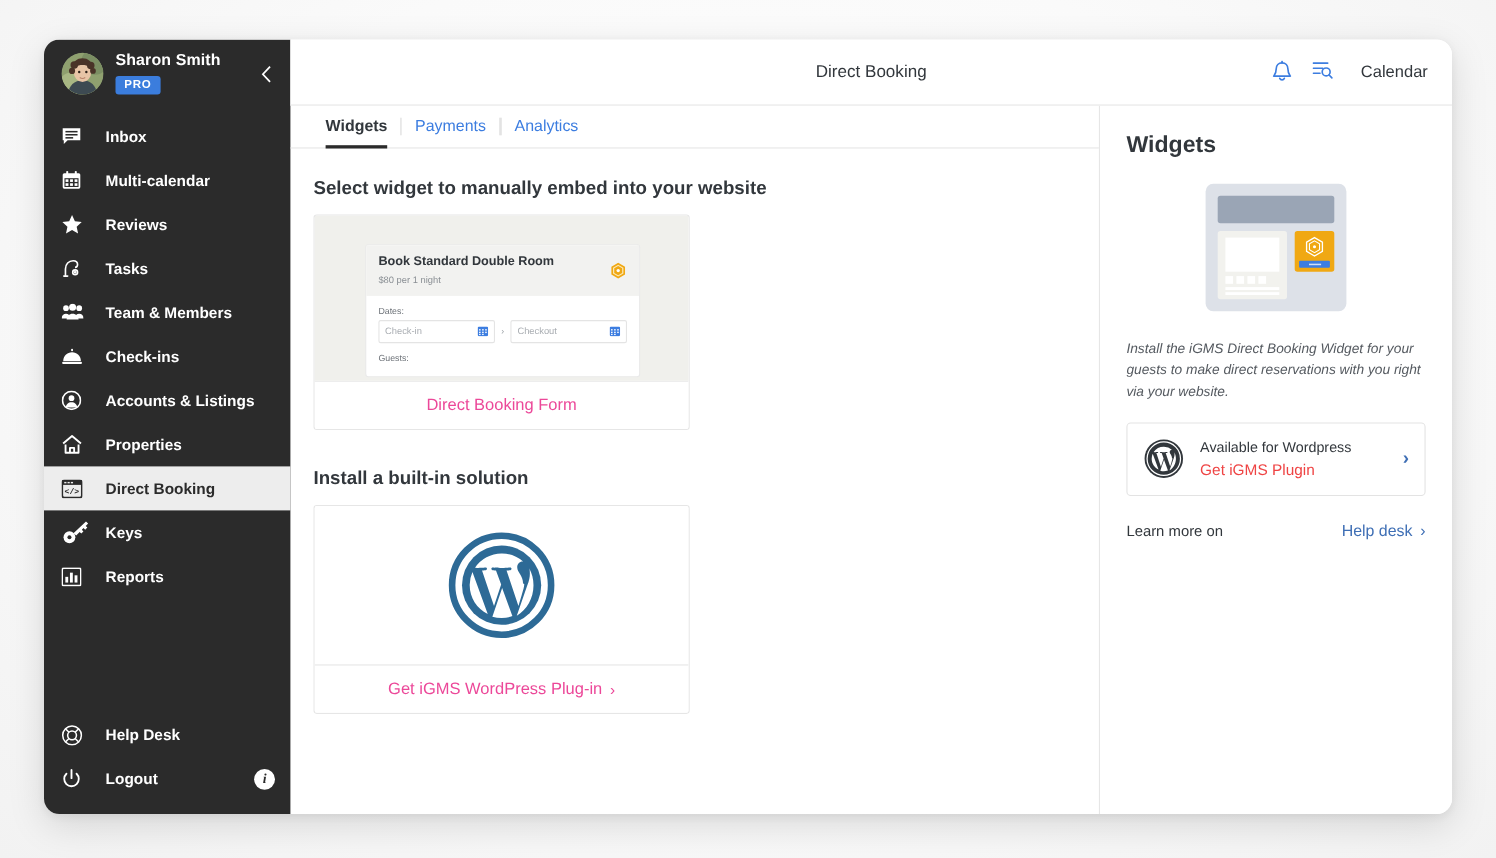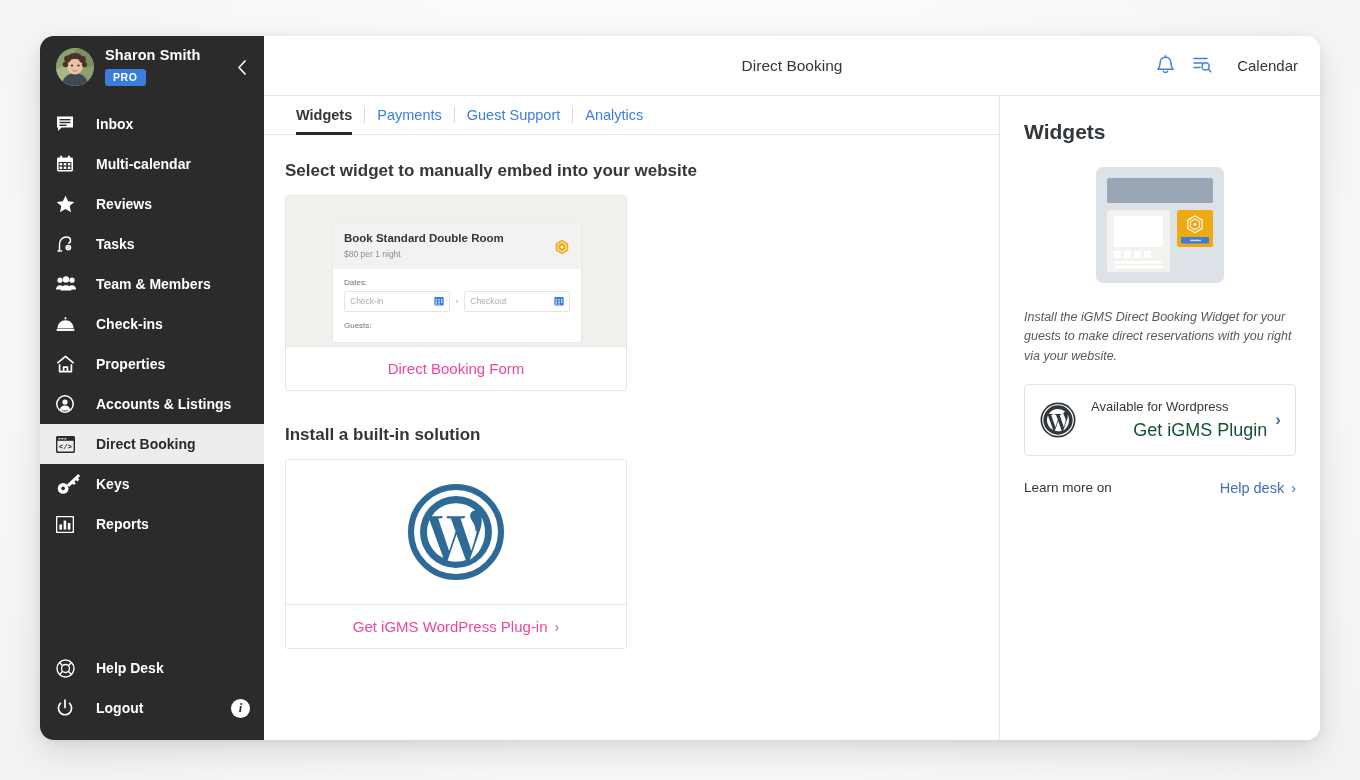--- a/index.html
+++ b/index.html
@@ -299,21 +299,21 @@
   .wp-box {
     border: 1px solid #e3e3e3;
     border-radius: 4px;
     padding: 13px 14px;
     display: flex;
     align-items: center;
     cursor: pointer;
   }
   .wp-box-txt { margin-left: 14px; flex: 1 1 auto; }
   .wp-avail { font-size: 13px; color: #32373c; line-height: 1.35; }
-  .wp-get { font-size: 18px; color: #14532d; line-height: 1.35; margin-top: 2px; text-align: right; }
+  .wp-get { font-size: 14px; color: #ef4444; line-height: 1.35; margin-top: 2px; }
   .wp-chev { color: #3f6fb5; font-size: 17px; font-weight: bold; margin-left: 8px; }
   .learn-row {
     display: flex; align-items: center;
     margin-top: 24px;
   }
   .learn-label { font-size: 13.5px; color: #32373c; }
   .helpdesk {
     margin-left: auto;
     font-size: 14.5px;
     color: #3f6fb5;
@@ -437,38 +437,38 @@
             <rect x="8.6" y="1" width="1.8" height="2.4" rx="0.9"></rect>
             <path d="M1.5 12.2C1.5 7.6 5 4.3 9.5 4.3s8 3.3 8 7.9z"></path>
             <rect x="0.5" y="12.8" width="18" height="2.1" rx="1"></rect>
           </svg>
         </span>
         <span>Check-ins</span>
       </div>
 
       <div class="nav-item">
         <span class="ic">
+          <svg width="18" height="18" viewBox="0 0 18 18">
+            <circle cx="9" cy="9" r="8.2" fill="none" stroke="#fff" stroke-width="1.5"></circle>
+            <circle cx="9" cy="7" r="2.6" fill="#fff"></circle>
+            <path d="M3.9 15.4c0-3 2.3-4.8 5.1-4.8s5.1 1.8 5.1 4.8z" fill="#fff"></path>
+          </svg>
+        </span>
+        <span>Accounts &amp; Listings</span>
+      </div>
+
+      <div class="nav-item">
+        <span class="ic">
           <svg width="19" height="18" viewBox="0 0 19 18" fill="none" stroke="#fff" stroke-width="1.7" stroke-linejoin="round">
             <path d="M1.4 8.2L9.5 1.4l8.1 6.8"></path>
             <path d="M3.6 9.2V16.6h11.8V9.2"></path>
             <path d="M7.6 16.6v-4.4h3.8v4.4"></path>
           </svg>
         </span>
         <span>Properties</span>
-      </div>
-
-      <div class="nav-item">
-        <span class="ic">
-          <svg width="18" height="18" viewBox="0 0 18 18">
-            <circle cx="9" cy="9" r="8.2" fill="none" stroke="#fff" stroke-width="1.5"></circle>
-            <circle cx="9" cy="7" r="2.6" fill="#fff"></circle>
-            <path d="M3.9 15.4c0-3 2.3-4.8 5.1-4.8s5.1 1.8 5.1 4.8z" fill="#fff"></path>
-          </svg>
-        </span>
-        <span>Accounts &amp; Listings</span>
       </div>
 
       <div class="nav-item active">
         <span class="ic">
           <svg width="19" height="17" viewBox="0 0 19 17" fill="#2b2b2b">
             <rect x="0.6" y="0.6" width="17.8" height="15.8" rx="2" fill="none" stroke="#2b2b2b" stroke-width="1.6"></rect>
             <rect x="0.6" y="0.6" width="17.8" height="4.2" fill="#2b2b2b"></rect>
             <rect x="2.4" y="2.1" width="2" height="1.3" fill="#ededed"></rect>
             <rect x="5.4" y="2.1" width="2" height="1.3" fill="#ededed"></rect>
             <rect x="8.4" y="2.1" width="2" height="1.3" fill="#ededed"></rect>
@@ -562,23 +562,20 @@
 
         <div class="tabs">
           <div class="tab active">
             <span>Widgets</span>
           </div>
           <div class="tab-sep"></div>
           <div class="tab">
             <span>Payments</span>
           </div>
           <div class="tab-sep"></div>
-          <div class="tab">
-            <span>Guest Support</span>
-          </div>
           <div class="tab-sep"></div>
           <div class="tab">
             <span>Analytics</span>
           </div>
         </div>
 
         <div class="center-body">
 
           <div class="section-title">Select widget to manually embed into your website</div>
 

